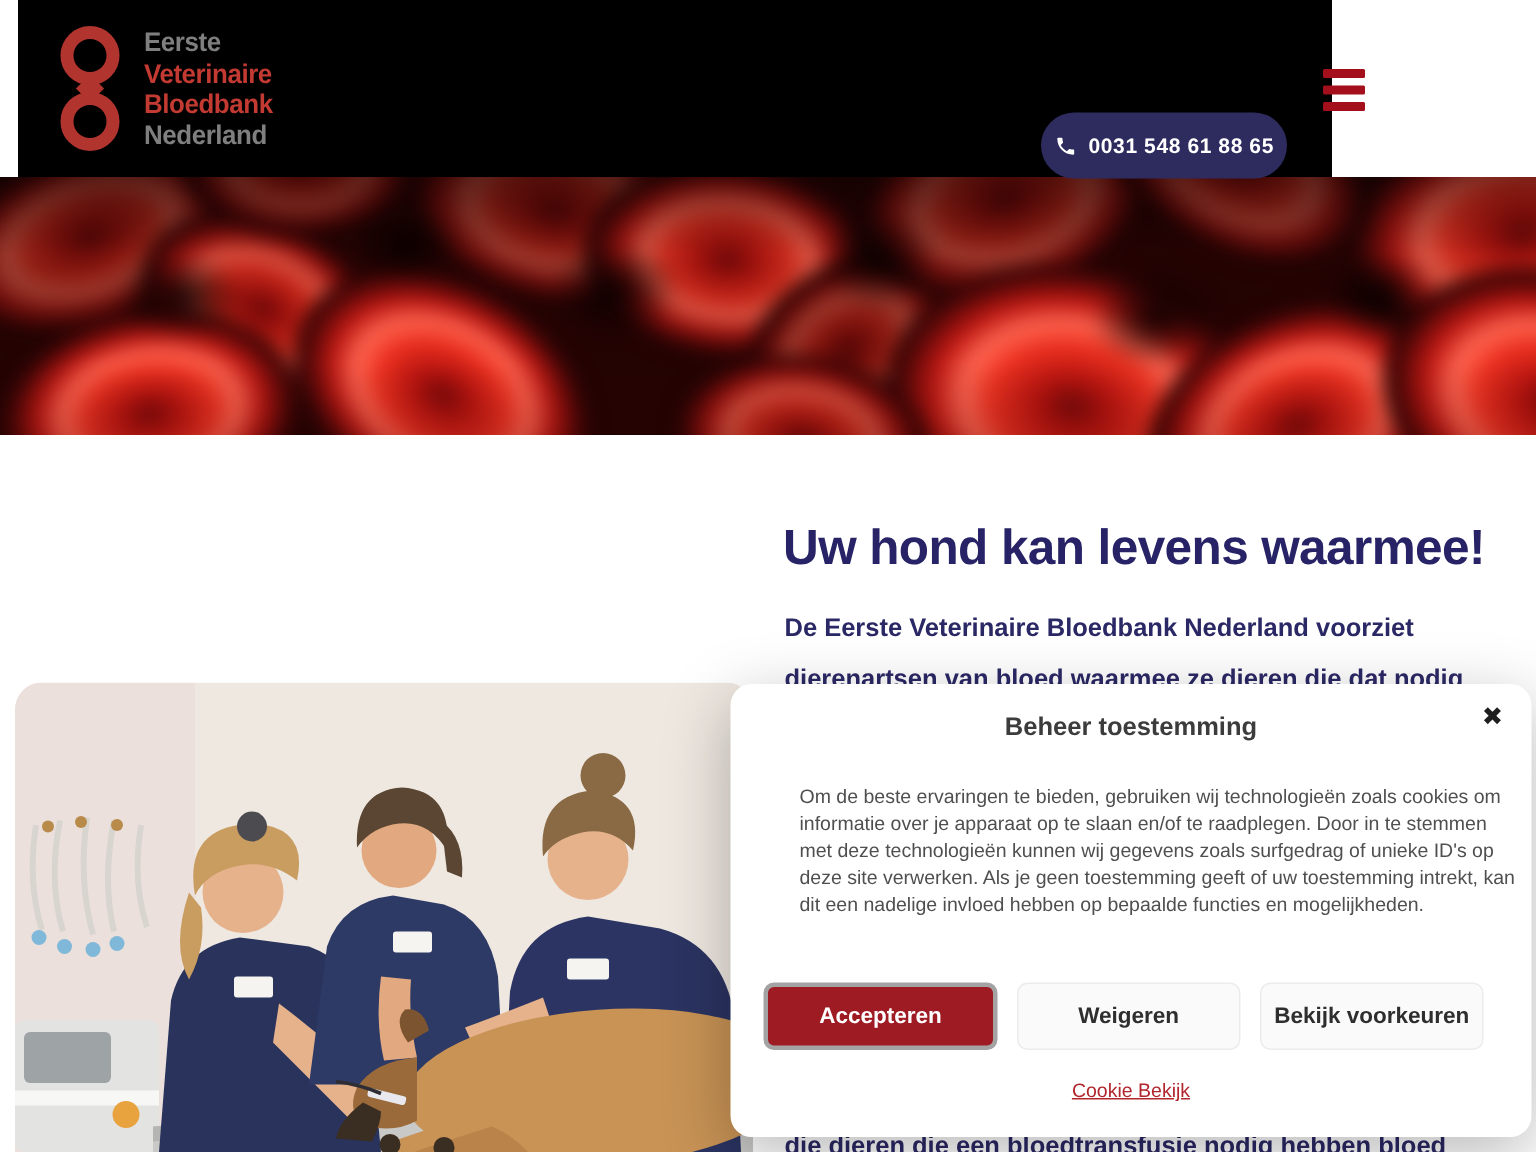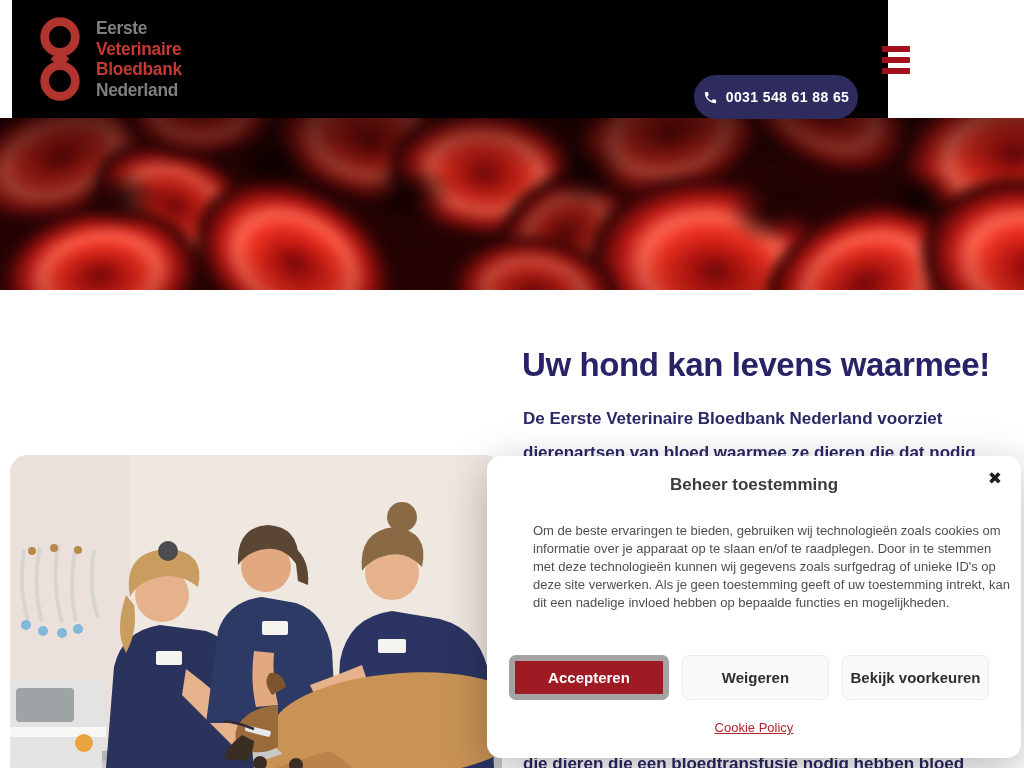--- a/index.html
+++ b/index.html
@@ -58,21 +58,21 @@
   .dialog-title { position:absolute; left:0; top:19px; width:100%; text-align:center;
     font-size:17px; font-weight:bold; color:#3c3c3c; }
   .dialog-close { position:absolute; right:19px; top:14px; background:none; border:none;
     font-size:17px; font-weight:bold; color:#1f1f1f; cursor:pointer; line-height:1;
     font-family:"DejaVu Sans", sans-serif; }
   .dialog-body { position:absolute; left:22px; top:66px; width:480px; font-size:13px;
     line-height:18px; color:#4f4f4f;margin-left:24px; }
   .dialog-buttons { position:absolute; left:22px; top:199px; width:480px; display:flex; gap:13px; }
   .btn { height:45px; border-radius:7px; font-size:15px; font-weight:bold; cursor:pointer;
     font-family:"Liberation Sans", sans-serif; }
-  .btn-accept { flex:1.02; background:#9e1b23; border:6px solid #a3a3a3; color:#fff; }
+  .btn-accept { flex:1.02; background:#9e1b23; border:3px solid #a3a3a3; color:#fff; }
   .btn-light  { flex:1; background:#fafafa; border:1px solid #ececec; color:#2e2e2e; }
   .dialog-link-row { position:absolute; left:0; top:262px; width:100%; text-align:center; }
   .cookie-link { font-size:13px; color:#b1252d; text-decoration:underline; cursor:pointer; }
 </style>
 </head>
 <body>
 
 <div id="stage">
 
   <div class="hero">
@@ -208,17 +208,17 @@
   <div class="dialog" role="dialog">
     <div class="dialog-title">Beheer toestemming</div>
     <button class="dialog-close" aria-label="close">✖</button>
     <p class="dialog-body">Om de beste ervaringen te bieden, gebruiken wij technologieën zoals cookies om informatie over je apparaat op te slaan en/of te raadplegen. Door in te stemmen met deze technologieën kunnen wij gegevens zoals surfgedrag of unieke ID's op deze site verwerken. Als je geen toestemming geeft of uw toestemming intrekt, kan dit een nadelige invloed hebben op bepaalde functies en mogelijkheden.</p>
     <div class="dialog-buttons">
       <button class="btn btn-accept">Accepteren</button>
       <button class="btn btn-light">Weigeren</button>
       <button class="btn btn-light">Bekijk voorkeuren</button>
     </div>
     <div class="dialog-link-row">
-      <a class="cookie-link">Cookie Policy</a>
+      <a class="cookie-link">Cookie Bekijk</a>
     </div>
   </div>
 
 </div>
 
 </body></html>

